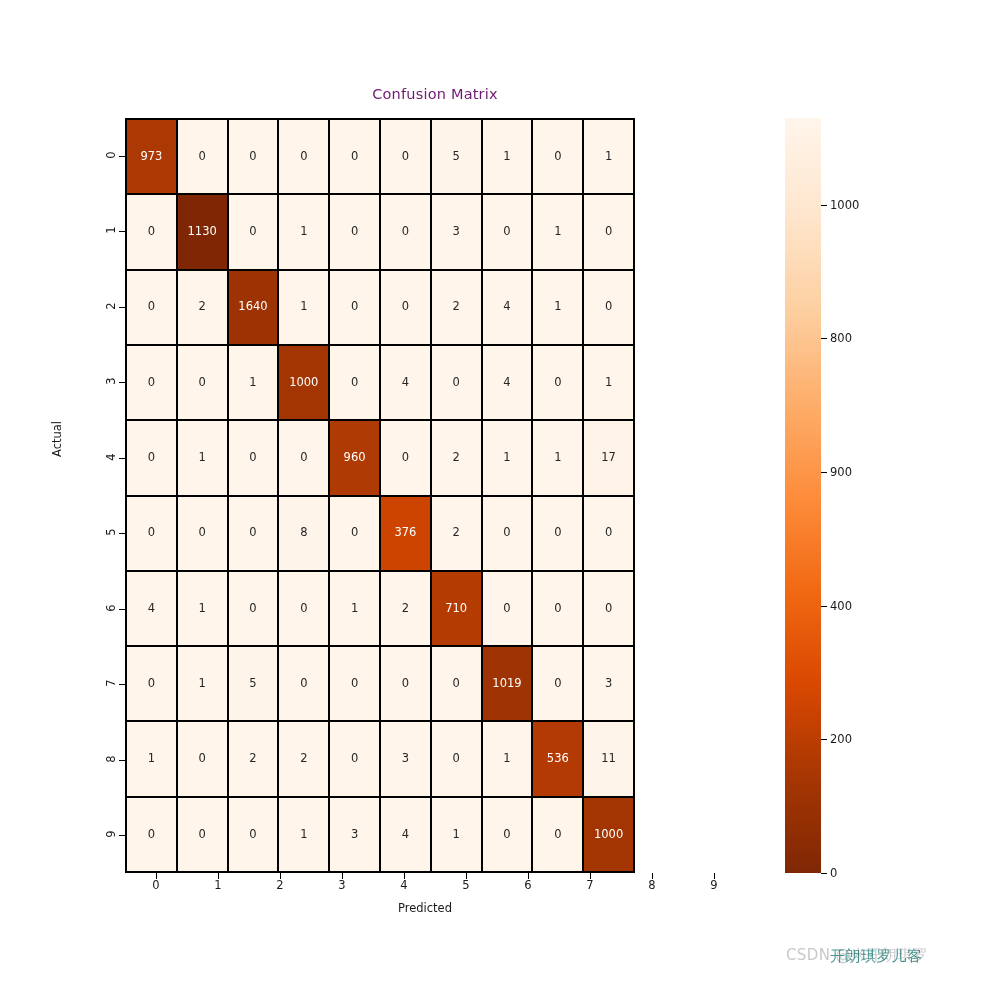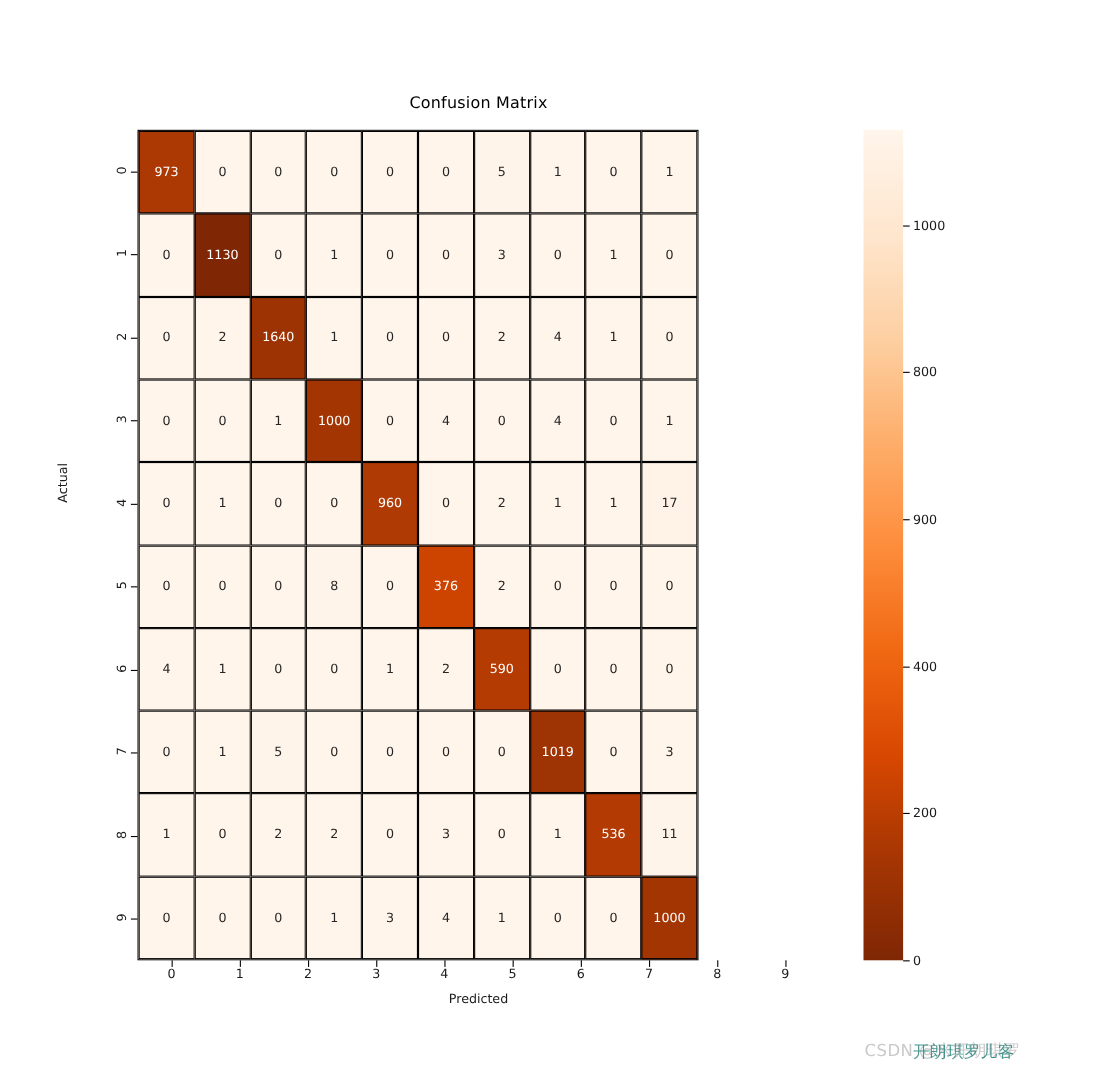--- a/index.html
+++ b/index.html
@@ -24,21 +24,21 @@
   }
 
   
   #chart-title {
     position: absolute;
     left: 125px;
     top: 86px;
     width: 620px;
     text-align: center;
     font-size: 14.5px;
-    color: #000000;
+    color: #701a75;
     letter-spacing: 0.2px;
   }
 
   
   #heatmap-area {
     position: absolute;
     left: 125px;
     top: 118px;
     width: 510px;
     height: 755px;
@@ -100,21 +100,21 @@
     position: absolute;
     left: 119px;
     width: 6px;
     height: 0;
     border-top: 1.2px solid #000000;
   }
 
   
   #x-axis-label {
     position: absolute;
-    left: 125px;
+    left: 115px;
     top: 901px;
     width: 620px;
     text-align: center;
     font-size: 11.5px;
     color: #1a1a1a;
   }
   .x-tick {
     position: absolute;
     top: 878px;
     width: 40px;
@@ -404,21 +404,21 @@
         <div class="hm-cell" style="background: rgb(255, 245, 235);">
           <span style="color: rgb(38, 38, 38);">0</span>
         </div>
         <div class="hm-cell" style="background: rgb(255, 245, 235);">
           <span style="color: rgb(38, 38, 38);">1</span>
         </div>
         <div class="hm-cell" style="background: rgb(255, 245, 235);">
           <span style="color: rgb(38, 38, 38);">2</span>
         </div>
         <div class="hm-cell" style="background: rgb(180, 59, 2);">
-          <span style="color: rgb(255, 255, 255);">590</span>
+          <span style="color: rgb(255, 255, 255);">710</span>
         </div>
         <div class="hm-cell" style="background: rgb(255, 245, 235);">
           <span style="color: rgb(38, 38, 38);">0</span>
         </div>
         <div class="hm-cell" style="background: rgb(255, 245, 235);">
           <span style="color: rgb(38, 38, 38);">0</span>
         </div>
         <div class="hm-cell" style="background: rgb(255, 245, 235);">
           <span style="color: rgb(38, 38, 38);">0</span>
         </div>

